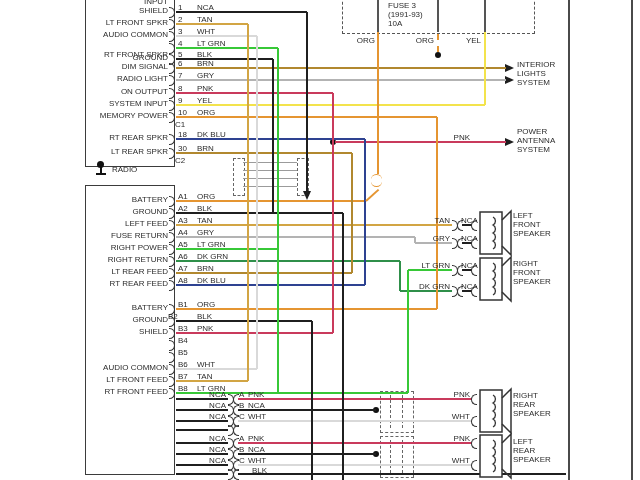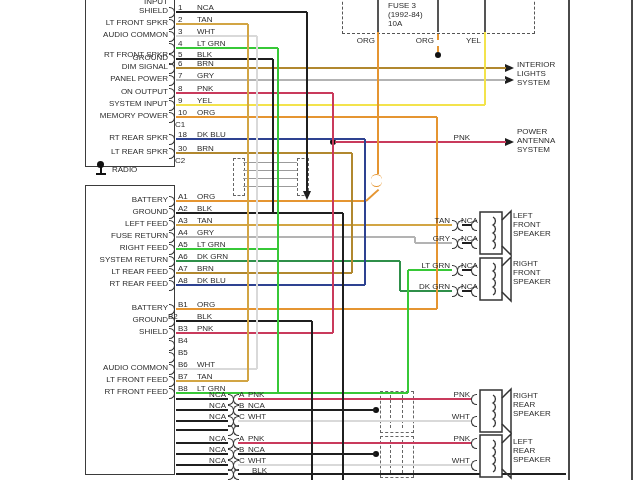--- a/index.html
+++ b/index.html
@@ -38,21 +38,21 @@
     <div style="position:absolute;left:100px;top:167px;width:2px;height:6px;background:#111;"></div>
     <div style="position:absolute;left:96px;top:173px;width:10px;height:2px;background:#111;"></div>
   </div>
   <div class="t" style="left:112px;top:165px;">RADIO</div>
 
   <div class="t" style="left:175px;top:120px;">C1</div>
   <div class="t" style="left:175px;top:156px;">C2</div>
 
   <div class="dashedbox" style="left:342px;top:-8px;width:191px;height:40px;border-color:#555;"></div>
   <div class="t" style="left:388px;top:1px;">FUSE 3</div>
-  <div class="t" style="left:388px;top:10px;">(1992-84)</div>
+  <div class="t" style="left:388px;top:10px;">(1991-93)</div>
   <div class="t" style="left:388px;top:19px;">10A</div>
   <div class="t tr" style="left:345px;top:36px;width:30px;">ORG</div>
   <div class="t tr" style="left:404px;top:36px;width:30px;">ORG</div>
   <div class="t tr" style="left:451px;top:36px;width:30px;">YEL</div>
 
   <div class="arrow-right" style="left:505px;top:64px;"></div>
   <div class="arrow-right" style="left:505px;top:76px;"></div>
   <div class="t" style="left:517px;top:60px;">INTERIOR</div>
   <div class="t" style="left:517px;top:69px;">LIGHTS</div>
   <div class="t" style="left:517px;top:78px;">SYSTEM</div>
@@ -162,21 +162,21 @@
     <div class="wire" style="left: 484px; top: -8px; width: 2px; height: 40px; background: rgb(85, 85, 85);"></div>
     <div class="wire" style="left: 366px; top: 200px; width: 17px; height: 2px; background: rgb(229, 149, 49); transform: rotate(-42deg); transform-origin: 0px 50%;"></div>
     <div style="position: absolute; left: 437px; top: 34px; width: 0px; height: 18px; border-left: 2px dashed rgb(229, 149, 49);"></div>
     <div class="t tr" style="left: 60px; top: -3px; width: 108px;">INPUT</div>
     <div class="t tr" style="left: 60px; top: 6px; width: 108px;">SHIELD</div>
     <div class="t tr" style="left: 60px; top: 18px; width: 108px;">LT FRONT SPKR</div>
     <div class="t tr" style="left: 60px; top: 30px; width: 108px;">AUDIO COMMON</div>
     <div class="t tr" style="left: 60px; top: 50px; width: 108px;">RT FRONT SPKR</div>
     <div class="t tr" style="left: 60px; top: 53px; width: 108px;">GROUND</div>
     <div class="t tr" style="left: 60px; top: 62px; width: 108px;">DIM SIGNAL</div>
-    <div class="t tr" style="left: 60px; top: 74px; width: 108px;">PANEL POWER</div>
+    <div class="t tr" style="left: 60px; top: 74px; width: 108px;">RADIO LIGHT</div>
     <div class="t tr" style="left: 60px; top: 87px; width: 108px;">ON OUTPUT</div>
     <div class="t tr" style="left: 60px; top: 99px; width: 108px;">SYSTEM INPUT</div>
     <div class="t tr" style="left: 60px; top: 111px; width: 108px;">MEMORY POWER</div>
     <div class="t tr" style="left: 60px; top: 133px; width: 108px;">RT REAR SPKR</div>
     <div class="t tr" style="left: 60px; top: 147px; width: 108px;">LT REAR SPKR</div>
     <div class="arc-r" style="left: 169px; top: 7px;"></div>
     <div class="t" style="left: 178px; top: 3px;">1</div>
     <div class="t" style="left: 197px; top: 3px;">NCA</div>
     <div class="arc-r" style="left: 169px; top: 19px;"></div>
     <div class="t" style="left: 178px; top: 15px;">2</div>
@@ -223,25 +223,25 @@
     <div class="t" style="left: 178px; top: 216px;">A3</div>
     <div class="t" style="left: 197px; top: 216px;">TAN</div>
     <div class="t tr" style="left: 60px; top: 219px; width: 108px;">LEFT FEED</div>
     <div class="arc-r" style="left: 169px; top: 232px;"></div>
     <div class="t" style="left: 178px; top: 228px;">A4</div>
     <div class="t" style="left: 197px; top: 228px;">GRY</div>
     <div class="t tr" style="left: 60px; top: 231px; width: 108px;">FUSE RETURN</div>
     <div class="arc-r" style="left: 169px; top: 244px;"></div>
     <div class="t" style="left: 178px; top: 240px;">A5</div>
     <div class="t" style="left: 197px; top: 240px;">LT GRN</div>
-    <div class="t tr" style="left: 60px; top: 243px; width: 108px;">RIGHT FEED</div>
+    <div class="t tr" style="left: 60px; top: 243px; width: 108px;">RIGHT POWER</div>
     <div class="arc-r" style="left: 169px; top: 256px;"></div>
     <div class="t" style="left: 178px; top: 252px;">A6</div>
     <div class="t" style="left: 197px; top: 252px;">DK GRN</div>
-    <div class="t tr" style="left: 60px; top: 255px; width: 108px;">SYSTEM RETURN</div>
+    <div class="t tr" style="left: 60px; top: 255px; width: 108px;">RIGHT RETURN</div>
     <div class="arc-r" style="left: 169px; top: 268px;"></div>
     <div class="t" style="left: 178px; top: 264px;">A7</div>
     <div class="t" style="left: 197px; top: 264px;">BRN</div>
     <div class="t tr" style="left: 60px; top: 267px; width: 108px;">LT REAR FEED</div>
     <div class="arc-r" style="left: 169px; top: 280px;"></div>
     <div class="t" style="left: 178px; top: 276px;">A8</div>
     <div class="t" style="left: 197px; top: 276px;">DK BLU</div>
     <div class="t tr" style="left: 60px; top: 279px; width: 108px;">RT REAR FEED</div>
     <div class="arc-r" style="left: 169px; top: 304px;"></div>
     <div class="t" style="left: 178px; top: 300px;">B1</div>

